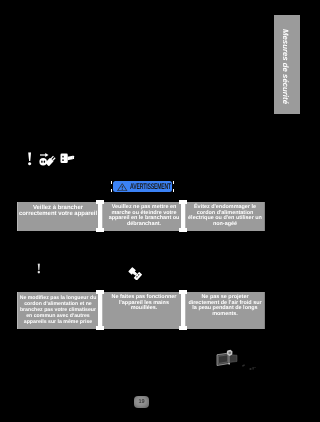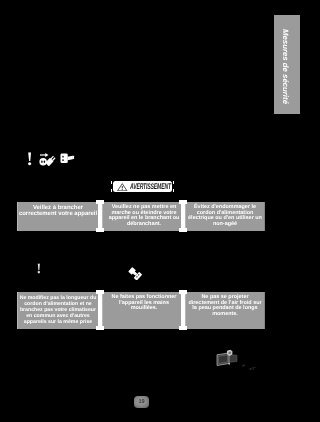--- a/index.html
+++ b/index.html
@@ -9,21 +9,21 @@
        -webkit-font-smoothing:antialiased;text-rendering:geometricPrecision;}
   .page{position:relative;width:300px;height:422px;background:#000;overflow:hidden;}
 
   
   .side-tab{position:absolute;left:274px;top:15px;width:26px;height:99px;background:#9b9b9b;}
   .side-tab .lbl{position:absolute;left:16.4px;top:14px;white-space:nowrap;
     color:#ffffff;font-style:italic;font-weight:bold;font-size:7.8px;letter-spacing:0px;
     transform:rotate(90deg);transform-origin:0 0;filter:blur(0.35px);}
 
   
-  .warn-banner{position:absolute;background:#ffffff;border-radius:2.5px;box-sizing:border-box;filter:blur(0.22px);font-style:italic;}
+  .warn-banner{position:absolute;background:#3b82f6;border-radius:2.5px;box-sizing:border-box;filter:blur(0.22px);}
   .warn-banner .tri{position:absolute;left:4.6px;top:2.4px;}
   .warn-banner .txt{position:absolute;left:17px;top:2.3px;color:#1a1a1a;font-weight:bold;
       font-size:8.2px;letter-spacing:-.3px;line-height:1;
       transform:scaleX(0.63);transform-origin:left top;white-space:nowrap;}
   .tick{position:absolute;background:#fff;}
 
   
   .cbox{position:absolute;background:#9b9b9b;box-sizing:border-box;
      display:flex;align-items:flex-start;justify-content:center;
      box-shadow:inset 1px 0 0 #b6b6b6, inset -1px 0 0 #868686;}

